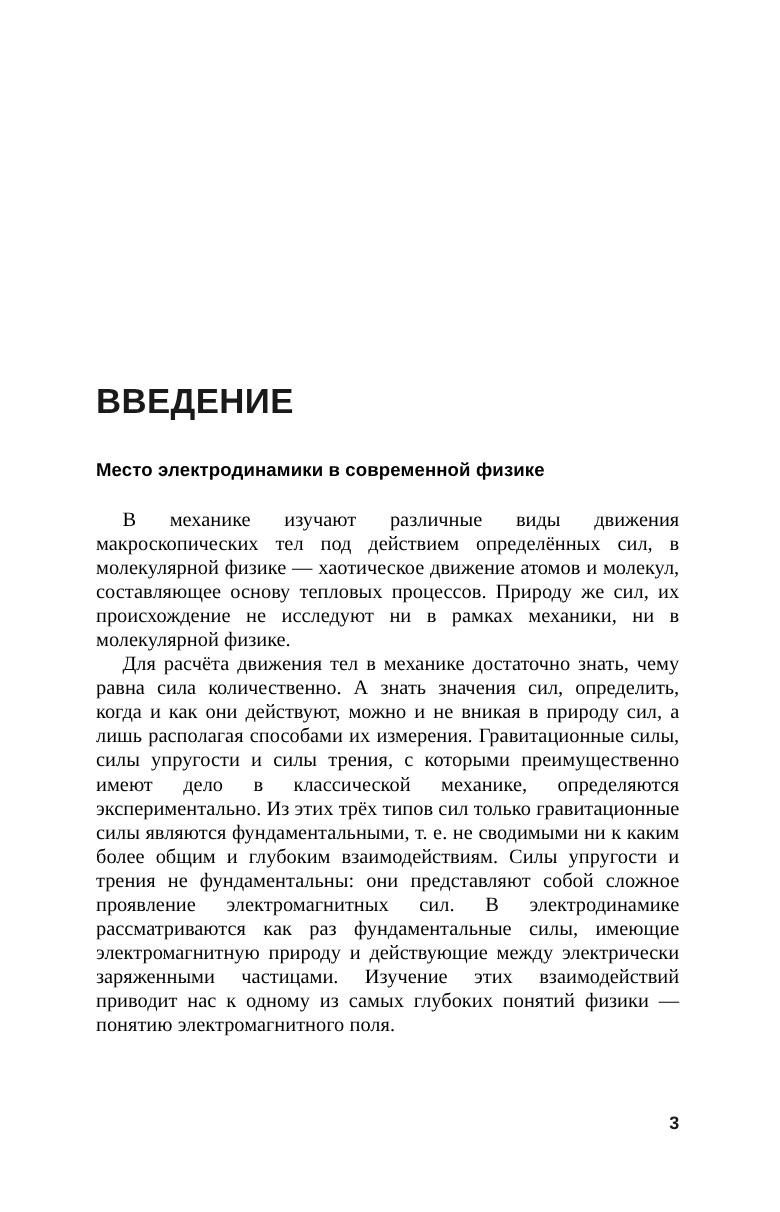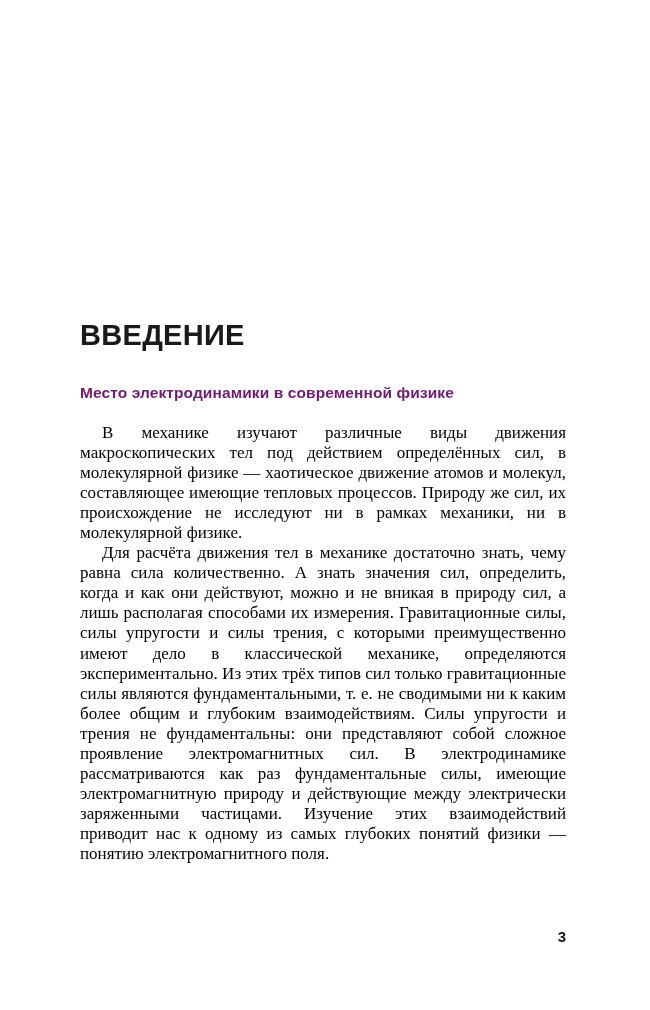--- a/index.html
+++ b/index.html
@@ -55,21 +55,21 @@
     margin-top: 36px;
     max-width: 340px;
   }
 
   .subsection-title {
     font-family: "Liberation Sans", sans-serif;
     font-weight: bold;
     font-size: 15.5px;
     line-height: 19px;
     letter-spacing: 0.1px;
-    color: #701a75;
+    color: #000000;
     margin: 0;
     padding: 0;
     margin-top: 31px;
   }
 
   .body-text {
     font-family: "Liberation Serif", serif;
     font-size: 17px;
     line-height: 20.05px;
     text-align: justify;
@@ -106,21 +106,21 @@
 
 <div class="page">
 
   <div class="content">
 
     <h1 class="chapter-title">ВВЕДЕНИЕ</h1>
 
 
     <h3 class="subsection-title">Место электродинамики в современной физике</h3>
 
-    <p class="body-text first"><span class="indent"></span><span>В механике изучают различные виды движения макроскопических тел под действием определённых сил, в молекулярной физике — хаотическое движение атомов и молекул, составляющее имеющие тепловых процессов. Природу же сил, их происхождение не исследуют ни в рамках механики, ни в молекулярной физике.</span></p>
+    <p class="body-text first"><span class="indent"></span><span>В механике изучают различные виды движения макроскопических тел под действием определённых сил, в молекулярной физике — хаотическое движение атомов и молекул, составляющее основу тепловых процессов. Природу же сил, их происхождение не исследуют ни в рамках механики, ни в молекулярной физике.</span></p>
 
     <p class="body-text"><span class="indent"></span><span>Для расчёта движения тел в механике достаточно знать, чему равна сила количественно. А знать значения сил, определить, когда и как они действуют, можно и не вникая в природу сил, а лишь располагая способами их измерения. Гравитационные силы, силы упругости и силы трения, с которыми преимущественно имеют дело в классической механике, определяются экспериментально. Из этих трёх типов сил только гравитационные силы являются фундаментальными, т. е. не сводимыми ни к каким более общим и глубоким взаимодействиям. Силы упругости и трения не фундаментальны: они представляют собой сложное проявление электромагнитных сил. В электродинамике рассматриваются как раз фундаментальные силы, имеющие электромагнитную природу и действующие между электрически заряженными частицами. Изучение этих взаимодействий приводит нас к одному из самых глубоких понятий физики — понятию электромагнитного поля.</span></p>
 
   </div>
 
   <div class="page-number">3</div>
 
 </div>
 
 </body></html>

